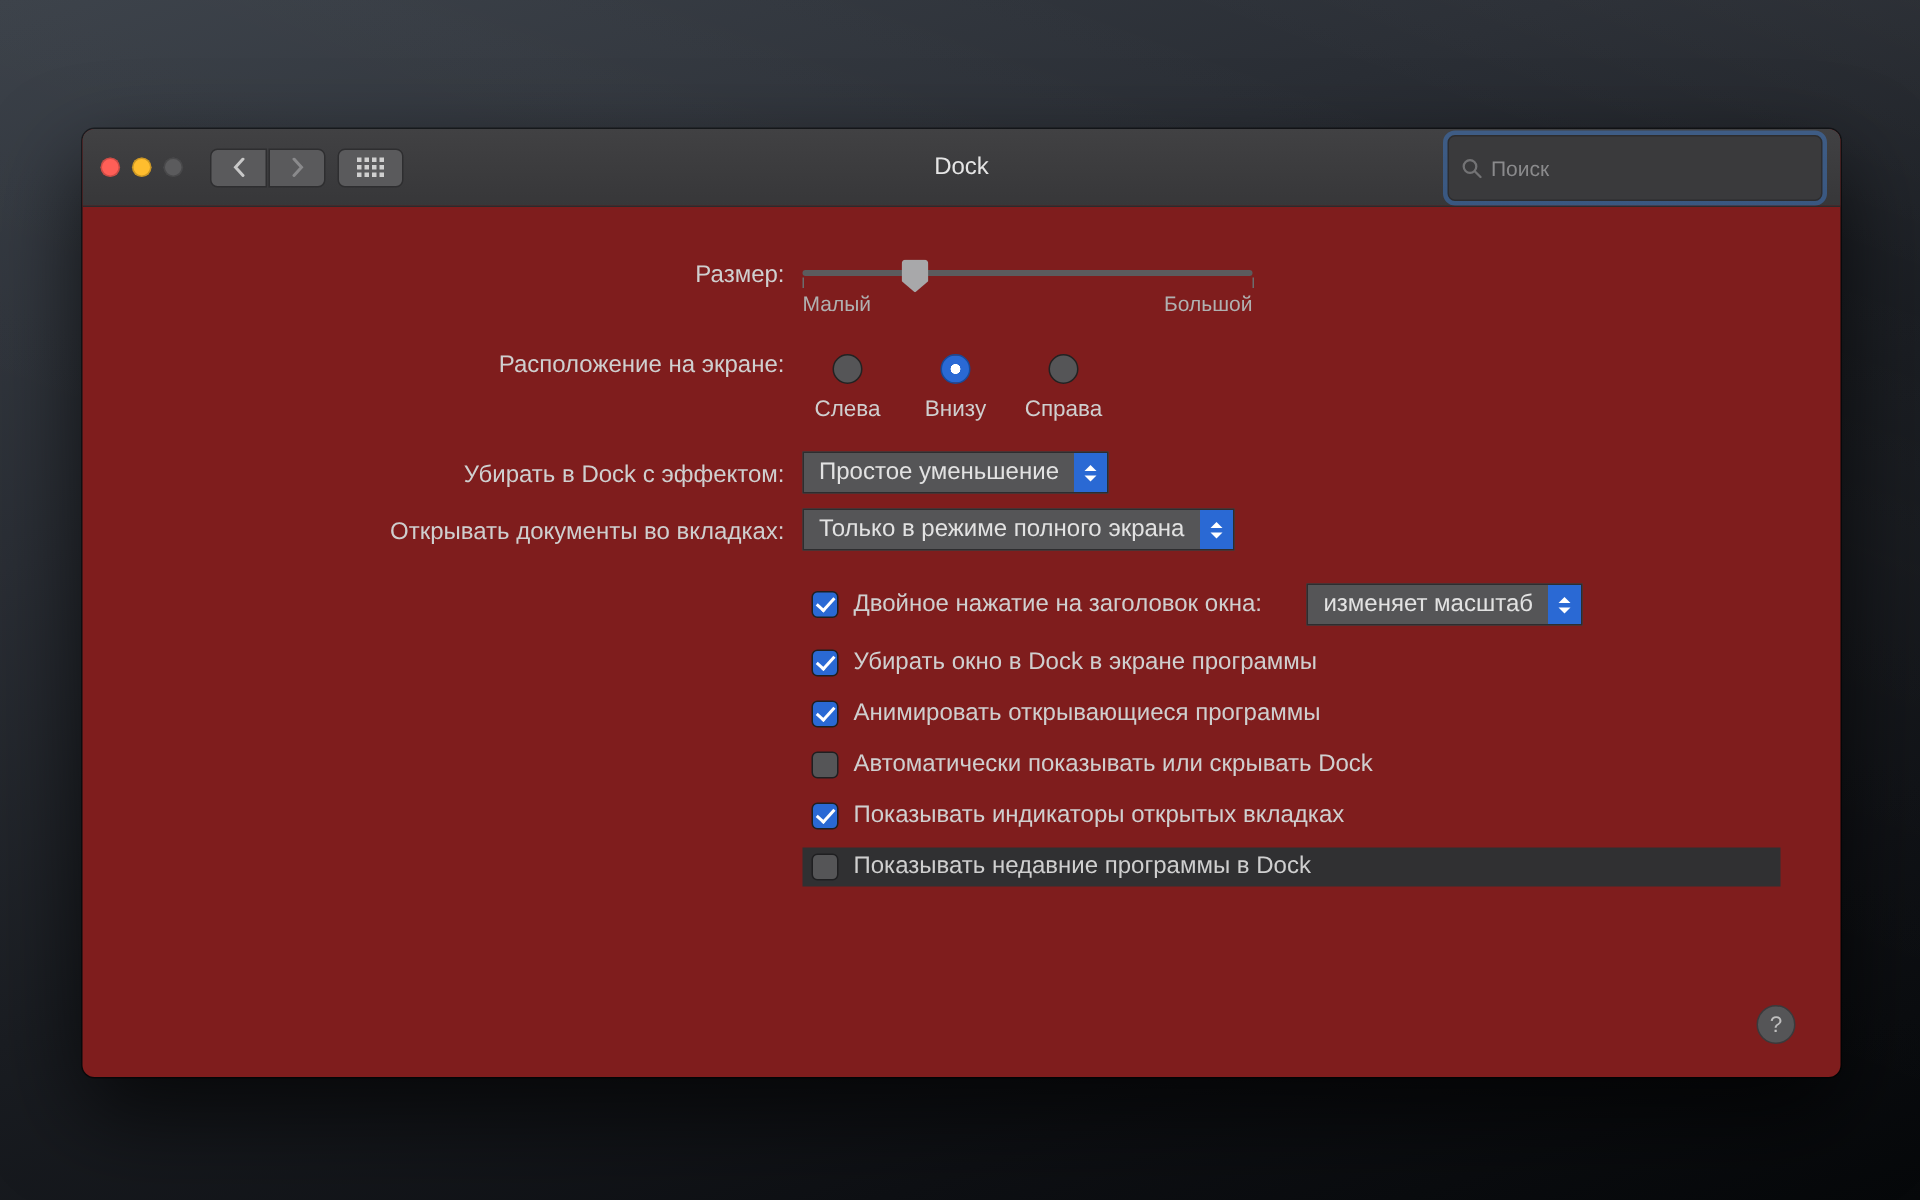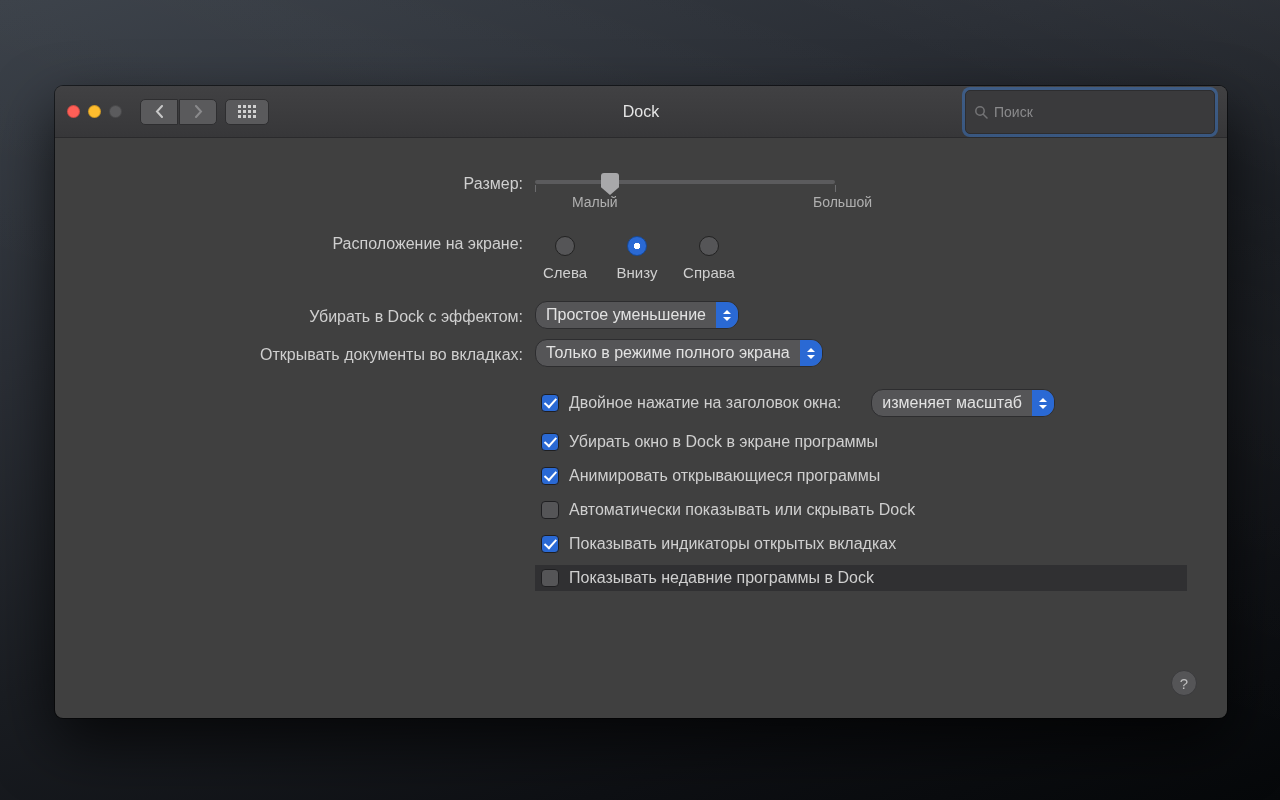--- a/index.html
+++ b/index.html
@@ -16,21 +16,21 @@
     position:absolute; inset:0;
     background:
       linear-gradient(200deg, rgba(255,255,255,0.03) 0%, rgba(255,255,255,0) 15%, rgba(255,255,255,0.02) 30%, rgba(0,0,0,0) 60%);
     pointer-events:none;
   }
 
   .window {
     position: absolute;
     left: 55px; top: 86px;
     width: 1172px; height: 632px;
-    background: #404040;
+    background: #7f1d1d;
     border-radius: 8px;
     box-shadow: 0 25px 60px rgba(0,0,0,0.7), 0 0 0 1px rgba(0,0,0,0.5);
     overflow: hidden;
     display:flex; flex-direction:column;
   }
 
   .titlebar {
     height: 52px;
     background: linear-gradient(#414143, #373739);
     border-bottom: 1px solid #2a2a2c;
@@ -87,21 +87,21 @@
   .slider-wrap{ position:relative; width:300px; padding-top:8px;}
   .slider-track{ height:4px; background:#5b5b5d; border-radius:2px; position:relative;}
   .slider-thumb{
     position:absolute; top:-7px; width:18px; height:22px;
     background:#a8a8aa; border-radius:3px 3px 5px 5px;
     clip-path: polygon(0 0, 100% 0, 100% 65%, 50% 100%, 0 65%);
     transform:translateX(-50%);
   }
   .slider-thumb.disabled{ background:#7a7a7c;}
   .tick{position:absolute; top:5px; width:1px; height:7px; background:#6c6c6e;}
-  .slider-ends{display:flex; justify-content:space-between; font-size:14px; color:#b0b0b0; margin-top:10px; width:300px;margin-left:37px;}
+  .slider-ends{display:flex; justify-content:space-between; font-size:14px; color:#b0b0b0; margin-top:10px; width:300px;}
 
   .checkbox{
     width:18px; height:18px; border-radius:4px; border:1px solid #1f1f21;
     background:#555557; display:inline-flex; align-items:center; justify-content:center;
     vertical-align:middle; flex:none;
   }
   .checkbox.on{ background:#2a69d4;}
   .checkbox.on::after{
     content:""; width:5px; height:10px; border:solid #fff; border-width:0 2px 2px 0;
     transform:rotate(42deg) translate(-1px,-1px);
@@ -113,21 +113,21 @@
     width:20px; height:20px; border-radius:50%; background:#555557; border:1px solid #222;
   }
   .radio.on{
     background: radial-gradient(circle at center, #fff 0 25%, #2a69d4 27% 100%);
     border-color:#164a9a;
   }
   .radio-item span{font-size:15px;}
 
   .select{
     display:inline-flex; align-items:center; height:28px;
-    background:#555557; border:1px solid #2d2d2f; border-radius:12px;
+    background:#555557; border:1px solid #2d2d2f; border-radius:0;
     padding:0 0 0 10px; color:#e2e2e2; font-size:16px;
     position:relative; overflow:hidden; vertical-align:middle;
   }
   .select .stepper{
     width:22px; align-self:stretch; background:#2a69d4; margin-left:10px;
     display:flex; flex-direction:column; align-items:center; justify-content:center;
   }
   .select .stepper::before, .select .stepper::after{
     content:""; width:0; height:0; border-left:4px solid transparent; border-right:4px solid transparent;
   }

